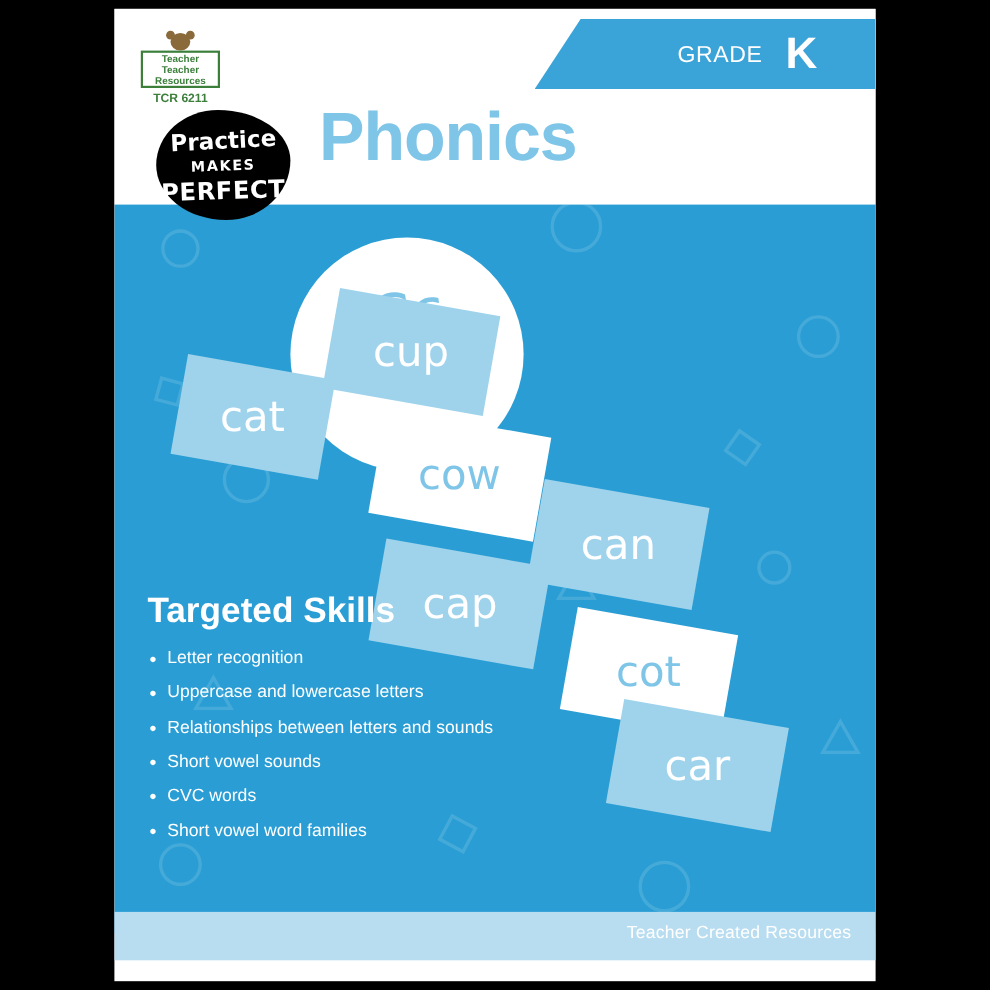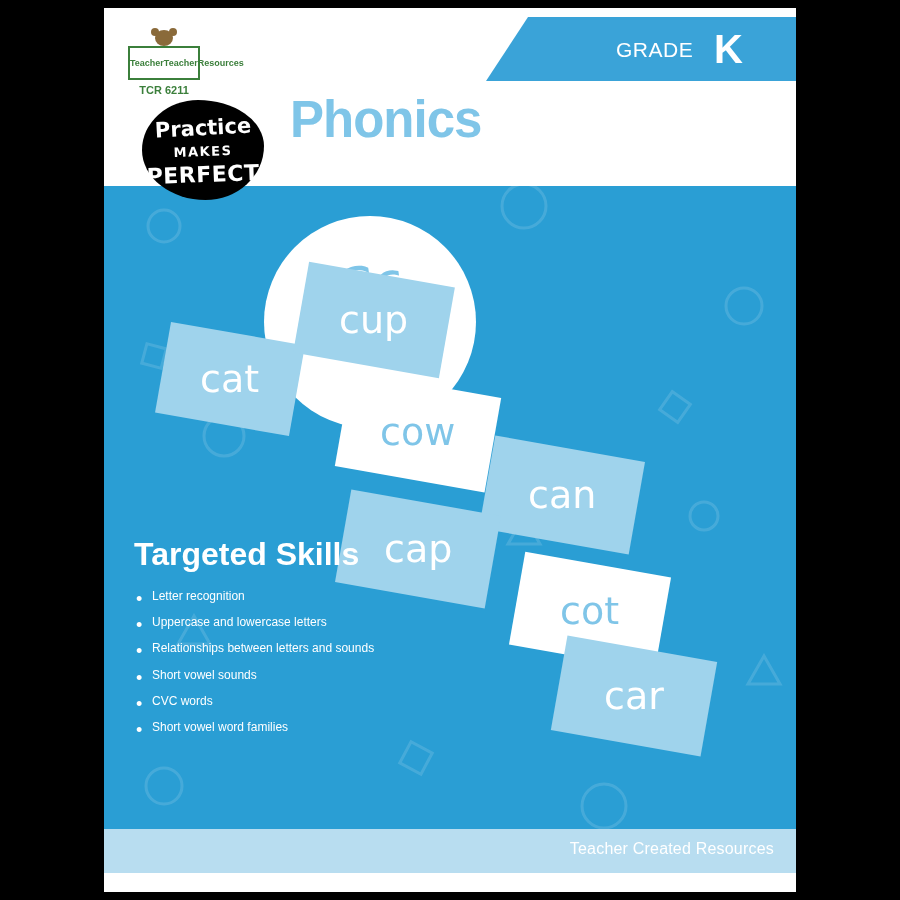--- a/index.html
+++ b/index.html
@@ -97,21 +97,21 @@
     top: 10px;
     font-size: 40px;
     font-weight: bold;
   }
 
   
   .title {
     position: absolute;
     left: 186px;
     top: 86px;
-    font-size: 51px;
+    font-size: 62px;
     font-weight: bold;
     color: #7fc5e8;
     letter-spacing: -1px;
     line-height: 1;
   }
 
   
   .logo {
     position: absolute;
     left: 24px;
@@ -140,21 +140,21 @@
   }
   .logo .bear .ear-l { left: 1px; }
   .logo .bear .ear-r { right: 1px; }
   .logo .box {
     position: absolute;
     left: 0; top: 18px;
     width: 72px; height: 34px;
     border: 2px solid #3b7f3b;
     box-sizing: border-box;
     display: flex;
-    flex-direction: row;
+    flex-direction: column;
     align-items: center;
     justify-content: flex-start;
     line-height: 1.12;
   }
   .logo .box span {
     display: block;
     font-size: 9px;
     font-weight: bold;
     color: #3b7f3b;
     text-align: center;
@@ -263,21 +263,21 @@
   }
   .skills ul {
     margin: 0;
     padding: 0;
     list-style: none;
   }
   .skills li {
     position: relative;
     padding-left: 18px;
     margin-bottom: 11px;
-    font-size: 12px;
+    font-size: 16px;
     line-height: 1.27;
   }
   .skills li::before {
     content: "•";
     position: absolute;
     left: 2px;
     top: -1px;
     font-size: 18px;
   }
 </style>

